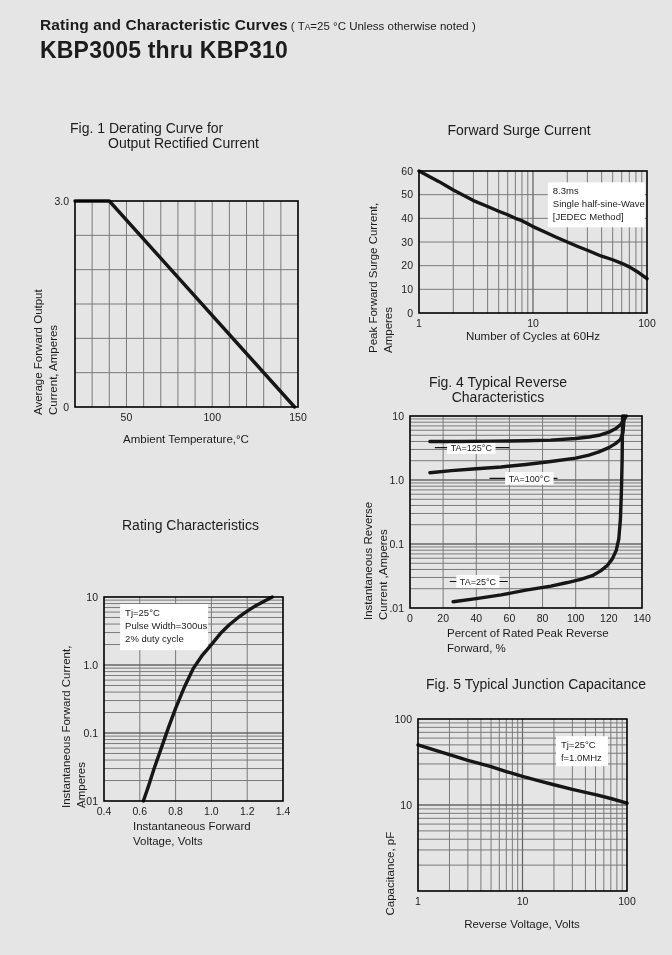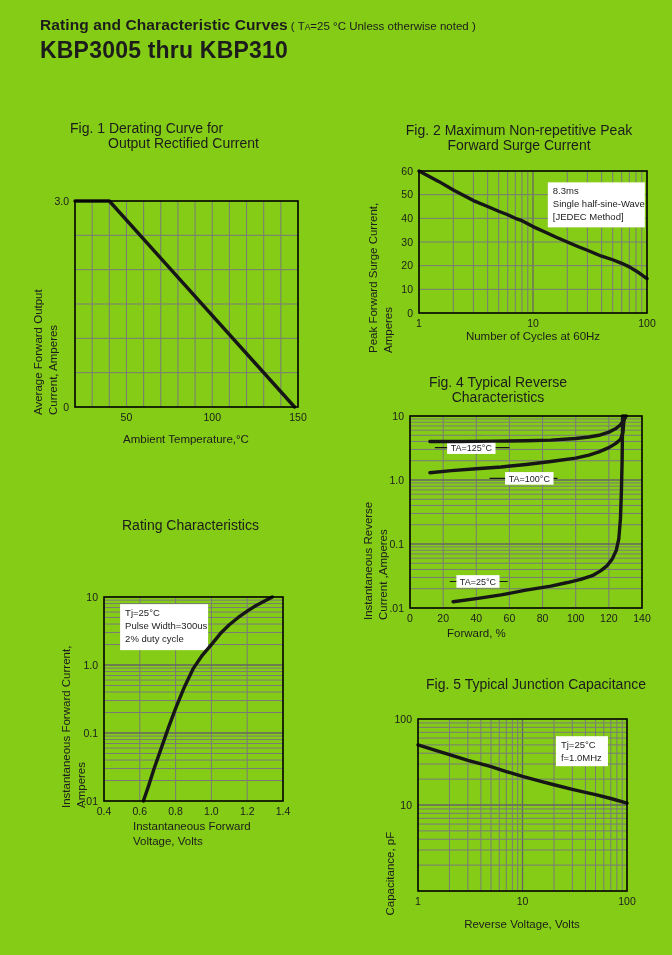--- a/index.html
+++ b/index.html
@@ -1,17 +1,17 @@
 <!DOCTYPE html>
 <html><head>
 <meta charset="utf-8">
 <style>
   html,body{margin:0;padding:0;background:#fff;}
   body{width:672px;height:955px;position:relative;font-family:"Liberation Sans",sans-serif;color:#1c1c1c;overflow:hidden;}
-  .page{position:absolute;inset:0;background:#84cc16;}
+  .page{position:absolute;inset:0;background:#e5e5e5;}
   .hdr{position:absolute;left:40px;top:16px;white-space:nowrap;}
   .h1-main{font-size:15.5px;font-weight:bold;letter-spacing:0.1px;}
   .h1-note{font-size:11.5px;font-weight:normal;margin-left:3px;}
   .h1-note .sub{font-size:8.5px;}
   .h2{font-size:23px;font-weight:bold;margin-top:3px;letter-spacing:0.2px;}
   .figure{position:absolute;inset:0;pointer-events:none;}
   .fig-title{position:absolute;font-size:14px;font-weight:normal;line-height:15px;white-space:nowrap;}
   .fig-title.center{text-align:center;}
   .fig-title .indent2{padding-left:38px;}
   .axis-label{position:absolute;font-size:11.5px;line-height:15px;white-space:nowrap;}
@@ -69,21 +69,20 @@
             <text x="86.46153846153847" y="233" text-anchor="middle" font-size="10.5">50</text>
             <text x="172.23076923076923" y="233" text-anchor="middle" font-size="10.5">100</text>
             <text x="258" y="233" text-anchor="middle" font-size="10.5">150</text>
             <text x="29" y="16.6" text-anchor="end" font-size="10.5">3.0</text>
             <text x="29" y="222.6" text-anchor="end" font-size="10.5">0</text>
           </g>
         </svg>
       </div>
       <div class="figure">
         <div class="fig-title center" style="left: 394px; top: 123px; width: 250px;">
-          <div>Fig. 2 Maximum Non-repetitive Peak</div>
           <div>Forward Surge Current</div>
         </div>
         <div class="axis-label ylabel" style="left: 271px; top: 228px; width: 220px; text-align: left;">
           <div>Peak Forward Surge Current,</div>
           <div>Amperes</div>
         </div>
         <div class="axis-label xlabel center" style="left: 423px; top: 329px; width: 220px;">
           <div>Number of Cycles at 60Hz</div>
         </div>
         <svg width="280" height="180" viewBox="0 0 280 180" style="left: 385px; top: 158px;">
@@ -203,20 +202,21 @@
       <div class="figure">
         <div class="fig-title center" style="left: 408px; top: 375px; width: 180px;">
           <div>Fig. 4 Typical Reverse</div>
           <div>Characteristics</div>
         </div>
         <div class="axis-label ylabel" style="left: 266px; top: 495px; width: 220px; text-align: left;">
           <div>Instantaneous Reverse</div>
           <div>Current ,Amperes</div>
         </div>
         <div class="axis-label xlabel" style="left: 447px; top: 626px; width: 210px;">
+          <div>Percent of Rated Peak Reverse</div>
           <div>Forward, %</div>
         </div>
         <svg width="285" height="232" viewBox="0 0 285 232" style="left: 375px; top: 403px;">
           <g>
             <line x1="68.14285714285714" x2="68.14285714285714" y1="13" y2="205" stroke="#7a7a7a" stroke-width="1"></line>
             <line x1="101.28571428571428" x2="101.28571428571428" y1="13" y2="205" stroke="#7a7a7a" stroke-width="1"></line>
             <line x1="134.42857142857142" x2="134.42857142857142" y1="13" y2="205" stroke="#7a7a7a" stroke-width="1"></line>
             <line x1="167.57142857142856" x2="167.57142857142856" y1="13" y2="205" stroke="#7a7a7a" stroke-width="1"></line>
             <line x1="200.71428571428572" x2="200.71428571428572" y1="13" y2="205" stroke="#7a7a7a" stroke-width="1"></line>
             <line x1="233.85714285714283" x2="233.85714285714283" y1="13" y2="205" stroke="#7a7a7a" stroke-width="1"></line>

